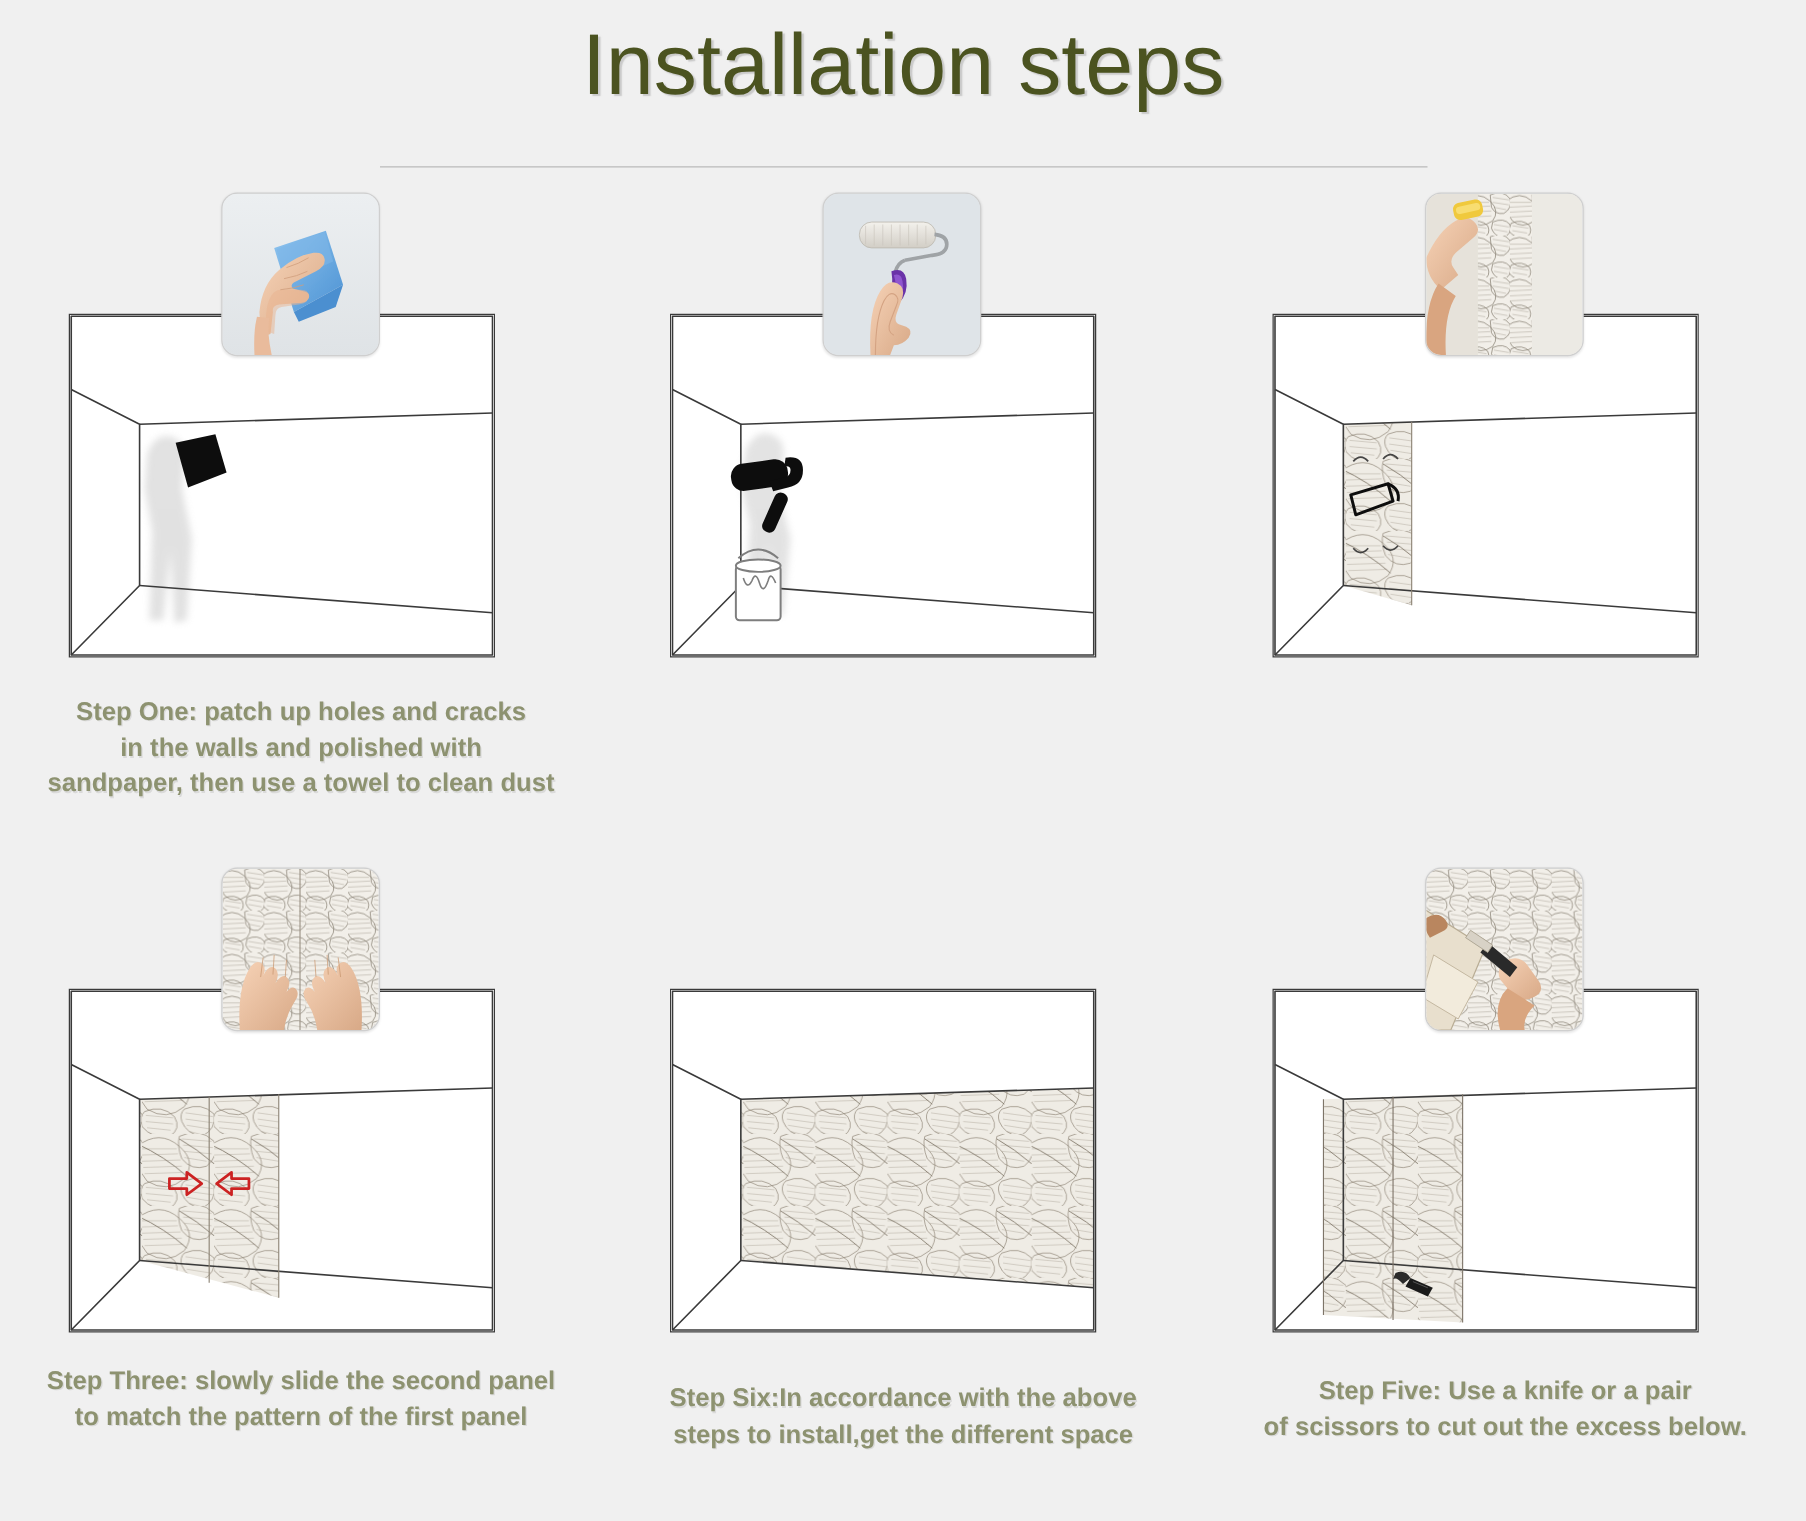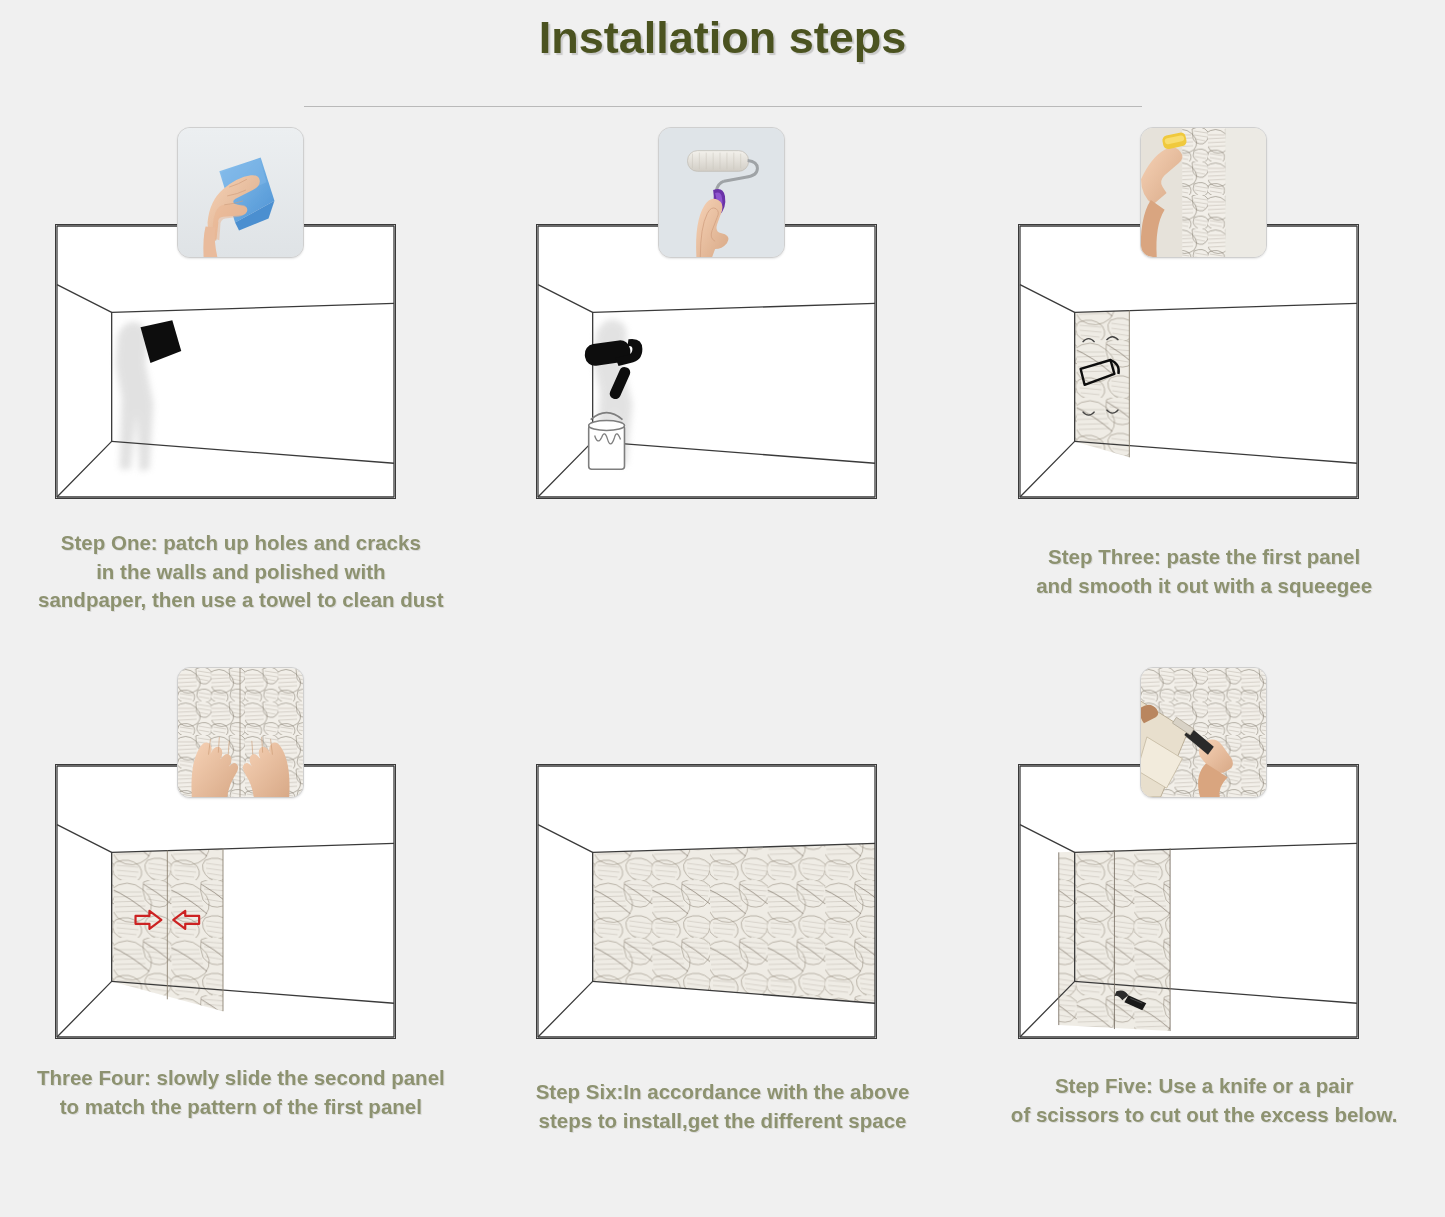--- a/index.html
+++ b/index.html
@@ -11,22 +11,22 @@
   body {
     width: 1445px; height: 1217px;
     font-family: "Liberation Sans", sans-serif;
     overflow: hidden;
     position: relative;
   }
 
   
   .page-title {
     text-align: center;
-    font-size: 45px;
-    font-weight: bold;
+    font-size: 69px;
+    font-weight: normal;
     color: #4b5320;
     letter-spacing: 0px;
     margin: 0;
     padding-top: 12px;
     text-shadow: 2px 2px 1px rgba(170,170,170,.55);
     font-family: "Liberation Sans", sans-serif;
   }
   .title-rule {
     width: 838px;
     height: 1px;
@@ -313,22 +313,20 @@
           <g filter="url(#photoblur)">
             <path d="M0,52 q10,-22 24,-30 q10,-6 16,2 q5,6 -2,12 l-14,12 q-6,6 -2,12 l4,6 l-14,12 q-12,-10 -12,-26 z" fill="url(#skin2)"></path>
             <path d="M0,131 q-2,-40 10,-58 l14,10 q-10,16 -8,48 z" fill="#d9a580"></path>
             <rect x="22" y="6" width="24" height="14" rx="5" fill="#f0c93c" transform="rotate(-12 34 13)"></rect>
             <rect x="24" y="9" width="20" height="6" rx="3" fill="#f8dd6f" transform="rotate(-12 34 12)"></rect>
           </g>
         </svg>
       </div>
 
     </div>
-    <div class="caption">Step Three: paste the first panel
-and smooth it out with a squeegee</div>
   </div>
 
   <div class="step-cell cell-3 row2">
     <div class="illus">
 
       <div class="room">
         <svg class="room-svg" viewBox="0 0 341 275" preserveAspectRatio="none">
           <rect x="0" y="0" width="341" height="275" fill="#ffffff"></rect>
           <path d="M56,88 L168,84 L168,248 L56,218 Z" fill="url(#leafpat)"></path>
           <g stroke="#3a3a3a" stroke-width="1.3" fill="none" stroke-linejoin="round">
@@ -359,21 +357,21 @@
             <path d="M113,131 q2,-34 -8,-50 q-5,-8 -10,-4 q-4,4 -1,10 q-5,-10 -10,-6 q-4,4 0,12 q-6,-9 -10,-4 q-3,4 1,11 q-5,-6 -8,-2 q-3,4 2,11 q6,9 8,22 z" fill="url(#skin2)"></path>
             <g stroke="#c8966f" stroke-width="0.7" fill="none" opacity="0.85">
               <path d="M31,88 L33,72 M41,86 L42,70 M51,88 L52,74"></path>
               <path d="M96,88 L94,72 M86,86 L85,70 M76,88 L75,74"></path>
             </g>
           </g>
         </svg>
       </div>
 
     </div>
-    <div class="caption">Three Four: slowly slide the second panel
+    <div class="caption">Step Three: slowly slide the second panel
 to match the pattern of the first panel</div>
   </div>
 
   <div class="step-cell cell-5 row2">
     <div class="illus">
 
       <div class="room">
         <svg class="room-svg" viewBox="0 0 341 275" preserveAspectRatio="none">
           <rect x="0" y="0" width="341" height="275" fill="#ffffff"></rect>
           <path d="M56,88 L340,79 L340,240 L56,218 Z" fill="url(#leafpat)"></path>

